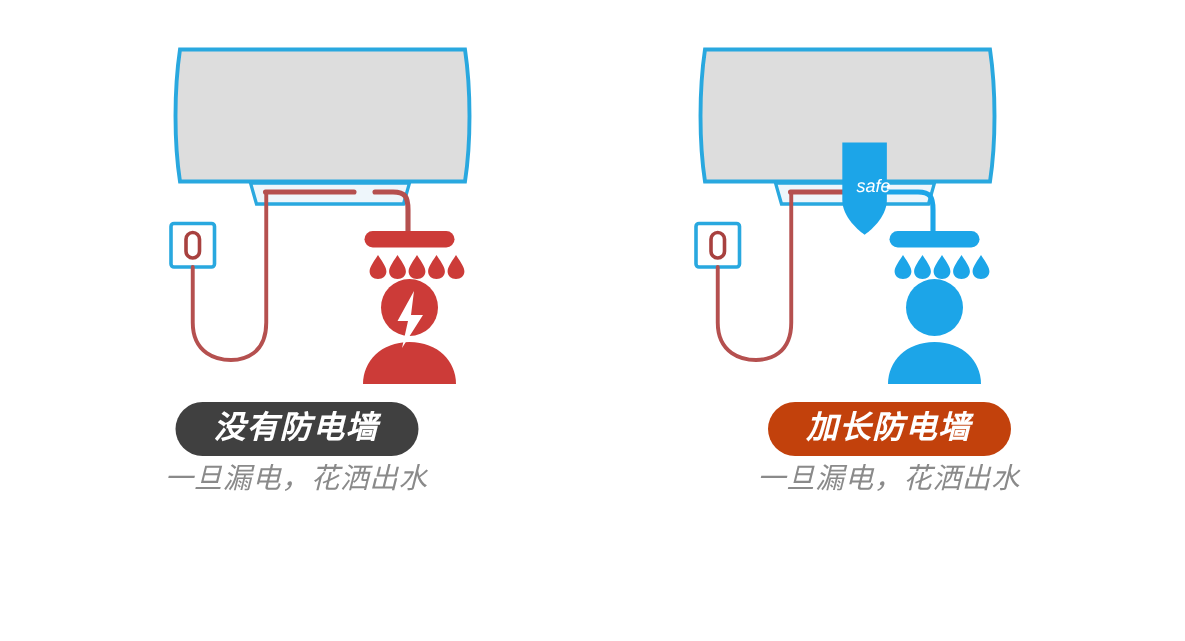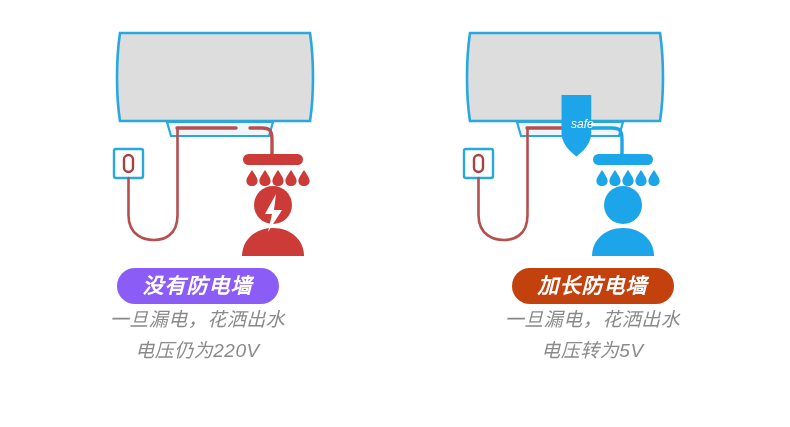--- a/index.html
+++ b/index.html
@@ -54,21 +54,21 @@
     border-radius: 18px;
     color: #ffffff;
     font-size: 21px;
     font-weight: bold;
     letter-spacing: 1px;
     line-height: 36px;
     white-space: nowrap;
     box-sizing: border-box;
   }
   .pill-gray {
-    background: #8b5cf6;
+    background: #404040;
   }
   .pill-blue {
     background: #c2410c;
   }
   .desc {
     text-align: center;
     color: #8a8a8a;
     font-size: 19px;
     line-height: 31px;
     letter-spacing: 0.5px;
@@ -138,21 +138,20 @@
           <path d="M 276 194 L 265 214 L 272 214 L 268 232 L 282 210 L 274 210 Z" fill="#ffffff"></path>
         </g>
 
       </svg>
     </div>
 
     <div class="caption-block">
       <div class="pill pill-gray">没有防电墙</div>
       <div class="desc">
         <span class="desc-line">一旦漏电，花洒出水</span>
-        <span class="desc-line">电压仍为220V</span>
       </div>
     </div>
 
   </div>
 
   <div class="panel">
 
     <div class="illustration">
       <svg width="395" height="268" viewBox="0 0 395 268" xmlns="http://www.w3.org/2000/svg">
 
@@ -212,19 +211,18 @@
                    C 197 241, 209 228, 228 228 Z" fill="#1ca5e8"></path>
         </g>
 
       </svg>
     </div>
 
     <div class="caption-block">
       <div class="pill pill-blue">加长防电墙</div>
       <div class="desc">
         <span class="desc-line">一旦漏电，花洒出水</span>
-        <span class="desc-line">电压转为5V</span>
       </div>
     </div>
 
   </div>
 
 </div>
 
 </body></html>

